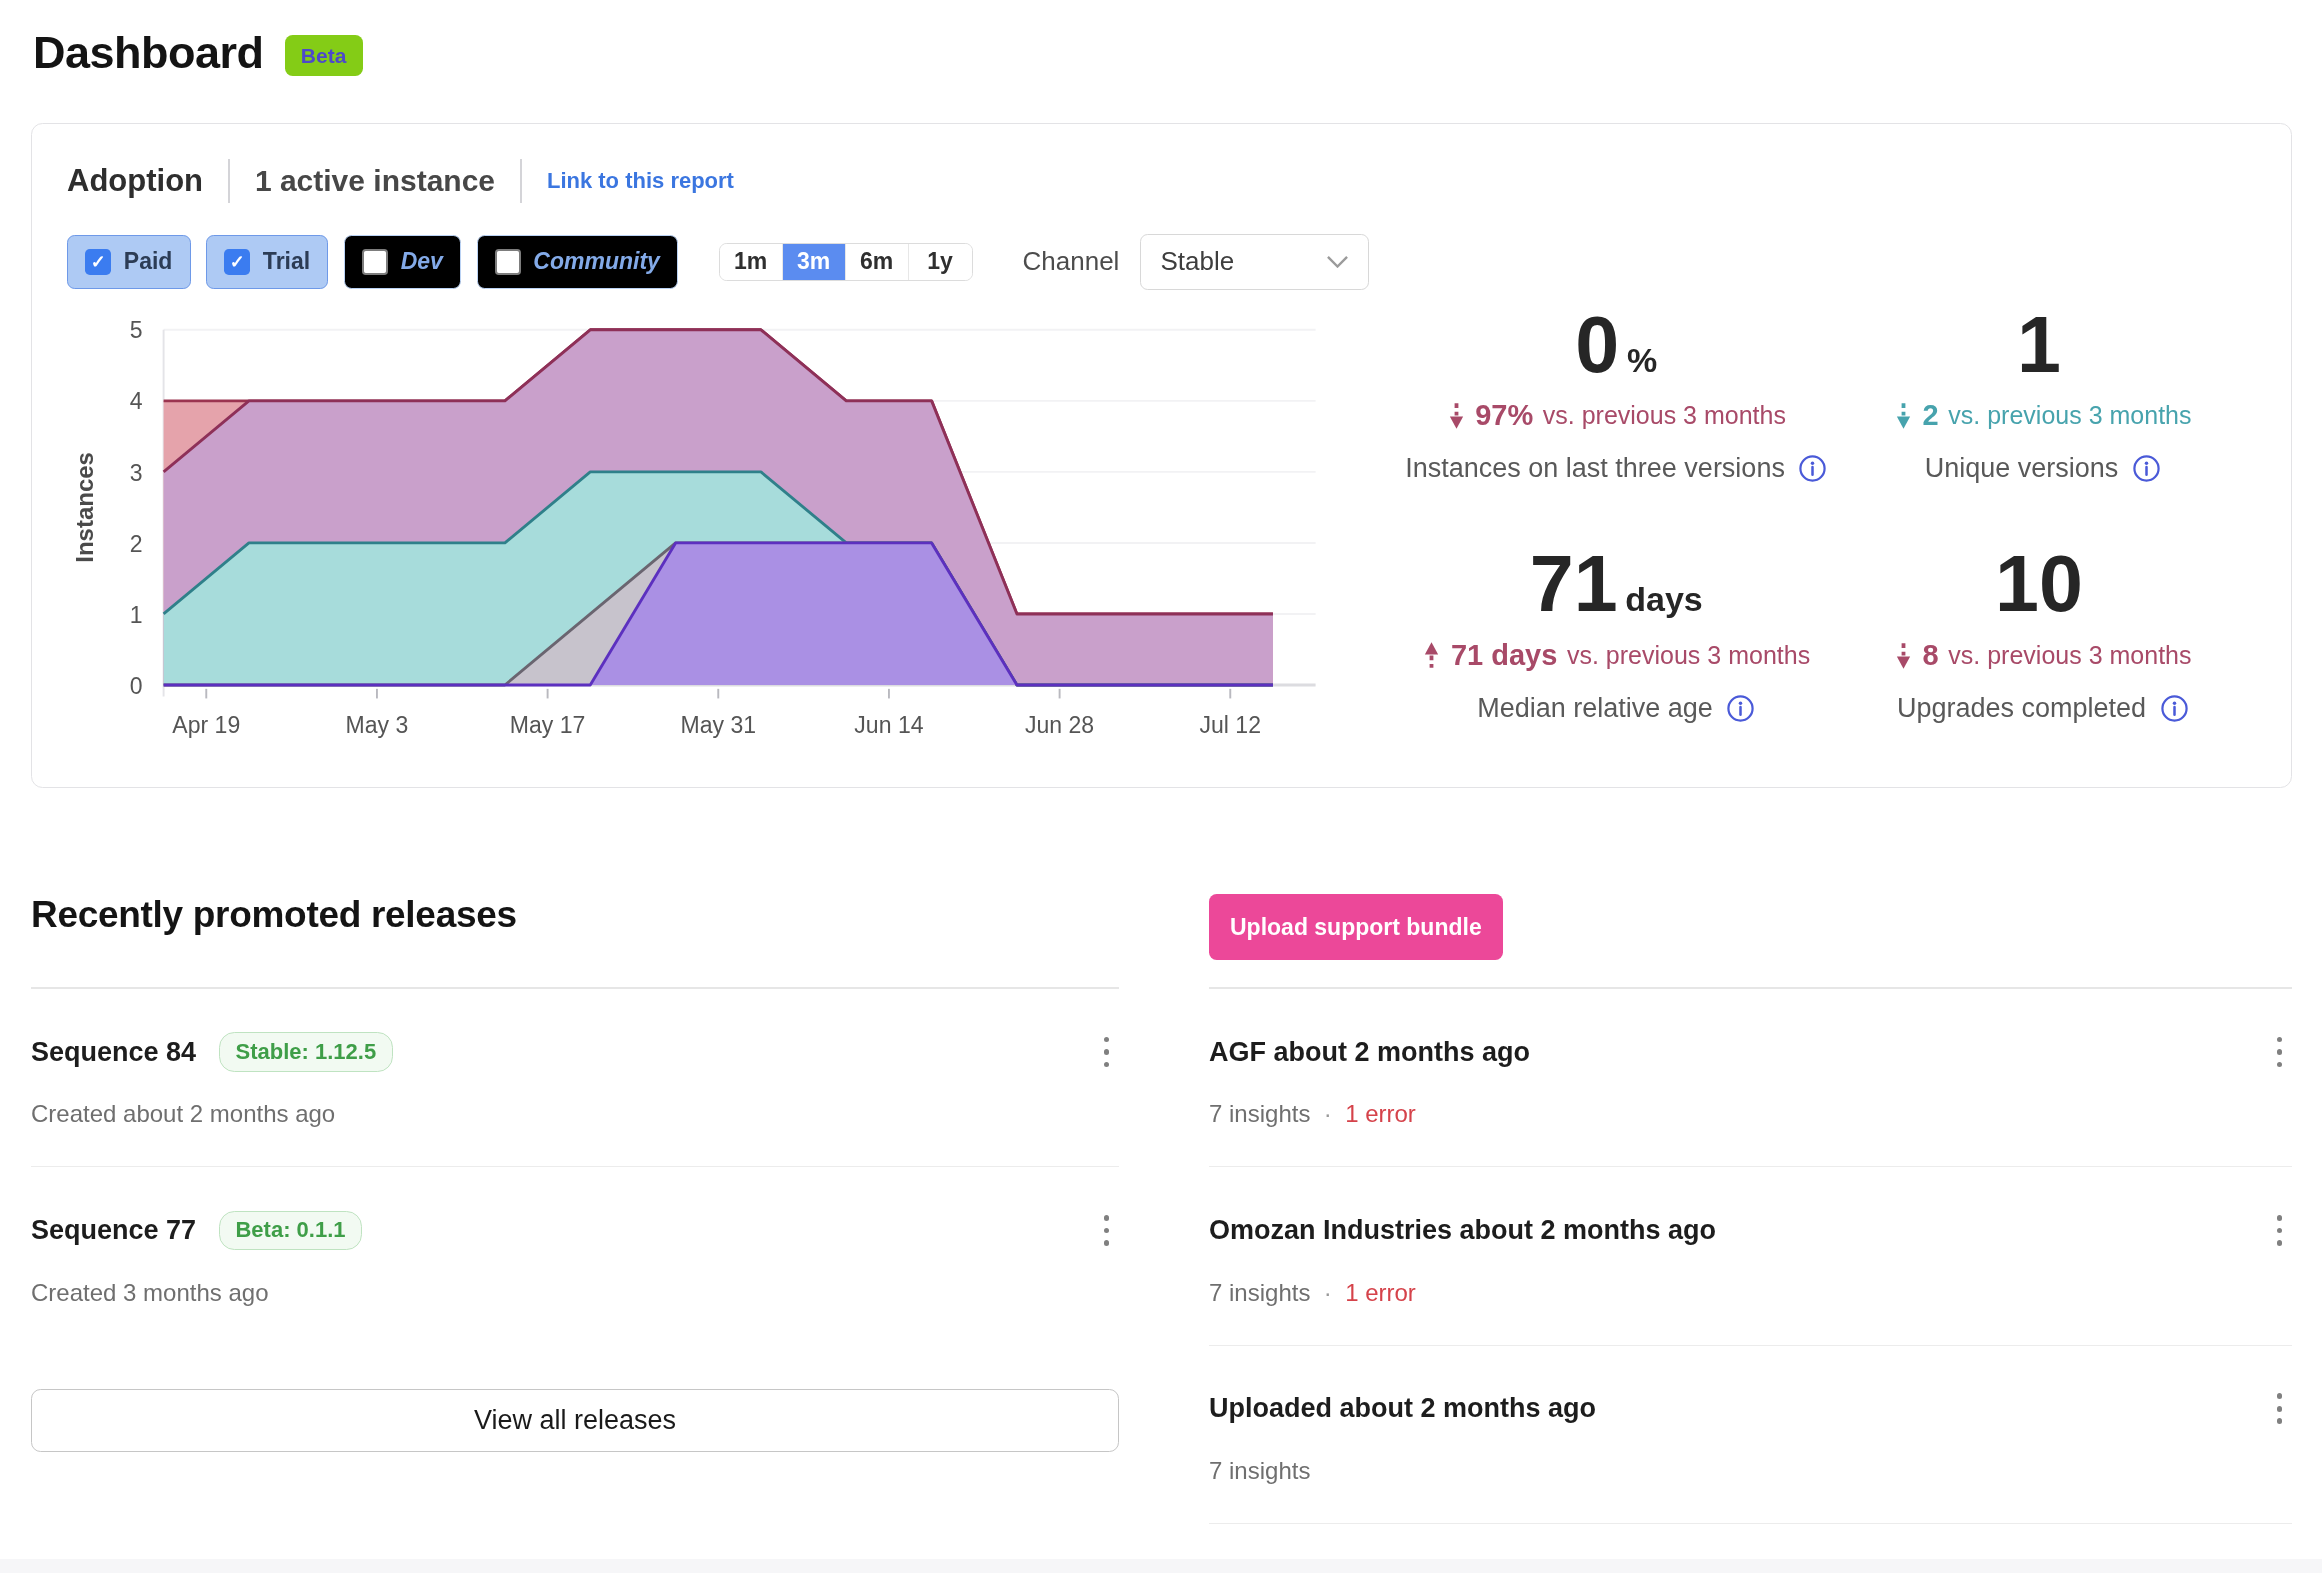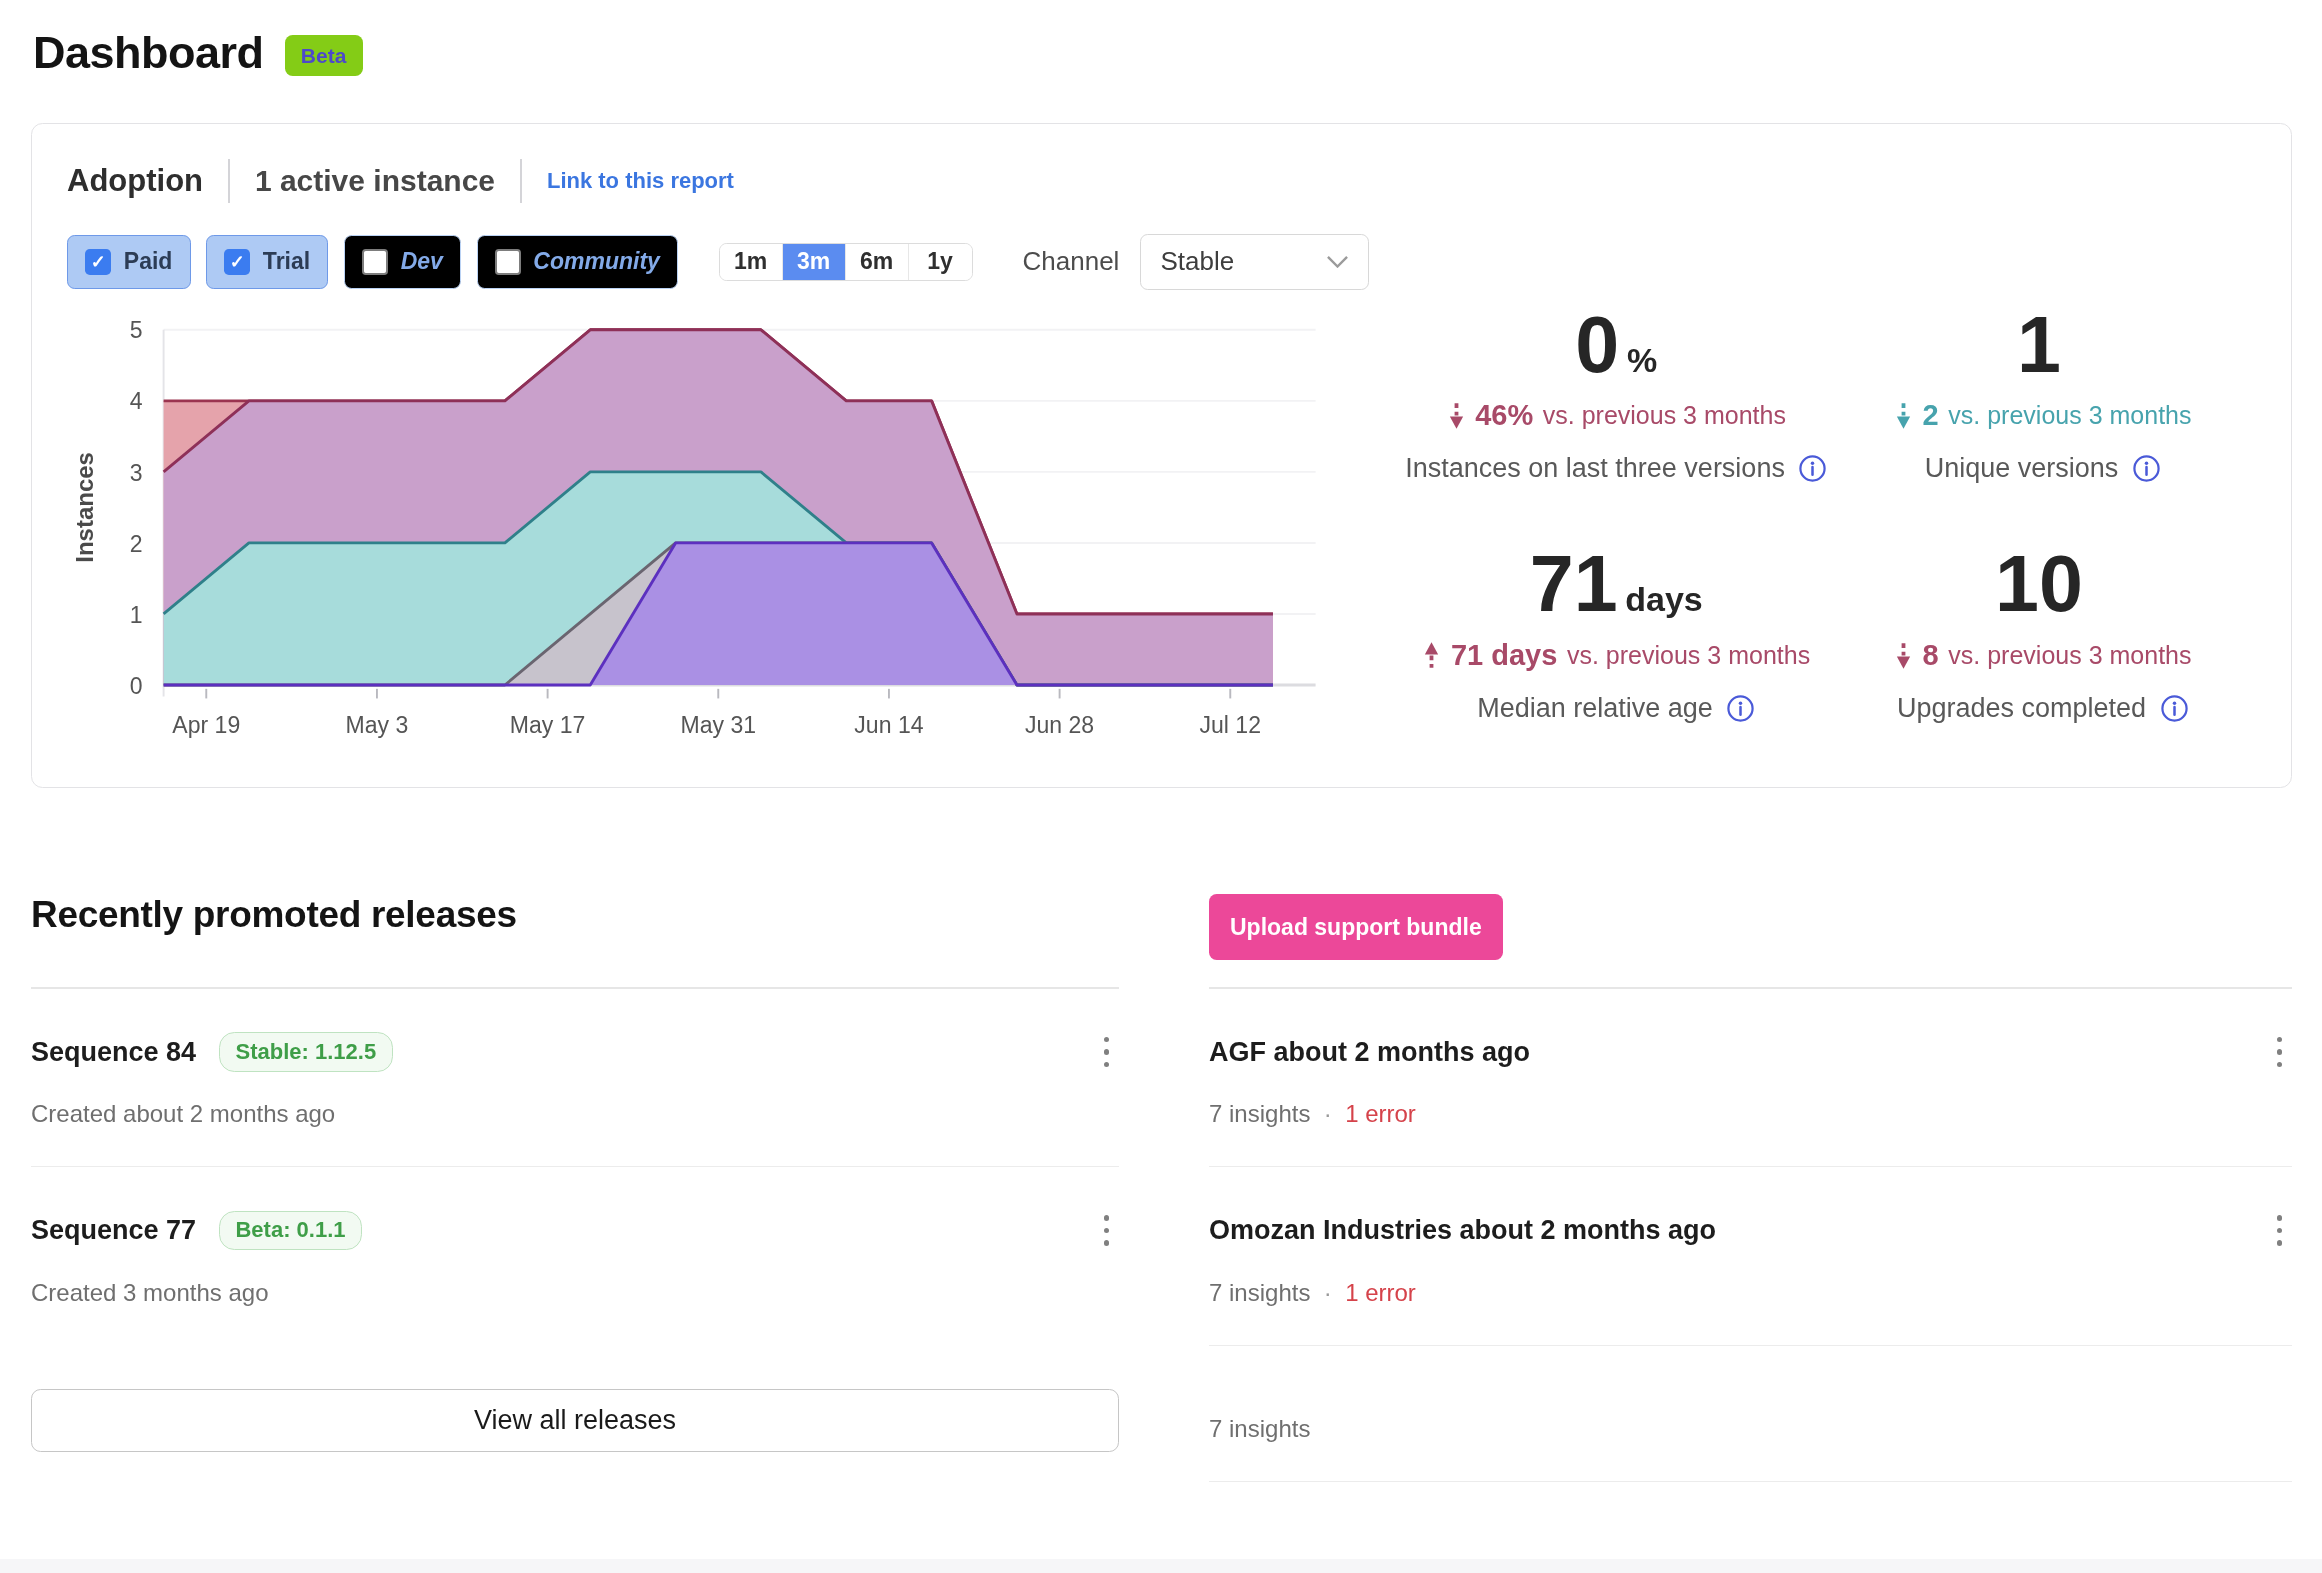--- a/index.html
+++ b/index.html
@@ -191,21 +191,21 @@
       <div class="stat">
         <div class="stat-value">
           <span class="big">0</span>
             <span class="unit">%</span>
         </div>
         <div class="stat-change" style="color: rgb(168, 74, 104);">
           <svg width="19" height="29" viewBox="0 0 20 30">
               <line x1="10" y1="2" x2="10" y2="15" stroke="currentColor" stroke-width="4" stroke-dasharray="5 4"></line>
               <path d="M3 16 L17 16 L10 29 Z" fill="currentColor"></path>
             </svg>
-          <b>46%</b>
+          <b>97%</b>
           <span>vs. previous 3 months</span>
         </div>
         <div class="stat-label">
           <span>Instances on last three versions</span>
           <svg class="info-icon" width="29" height="29" viewBox="0 0 30 30">
               <circle cx="15" cy="15" r="12.5" fill="none" stroke="#4a5ad8" stroke-width="2.3"></circle>
               <circle cx="15" cy="9.5" r="1.8" fill="#4a5ad8"></circle>
               <line x1="15" y1="13.5" x2="15" y2="21.5" stroke="#4a5ad8" stroke-width="2.6" stroke-linecap="round"></line>
             </svg>
         </div>
@@ -357,20 +357,28 @@
           </div>
       </div>
       <div class="insights-line">
         <span>7 insights</span>
         <span class="sep">·</span>
         <span class="err">1 error</span>
       </div>
     </div>
 
     <div class="item">
+      <div class="item-top">
+        <span class="bun-title">Uploaded about 2 months ago</span>
+        <div class="kebab">
+            <i></i>
+            <i></i>
+            <i></i>
+          </div>
+      </div>
       <div class="insights-line">
         <span>7 insights</span>
         <span class="sep"></span>
         <span class="err"></span>
       </div>
     </div>
 
     <div class="item">
       <div class="item-top">
 

